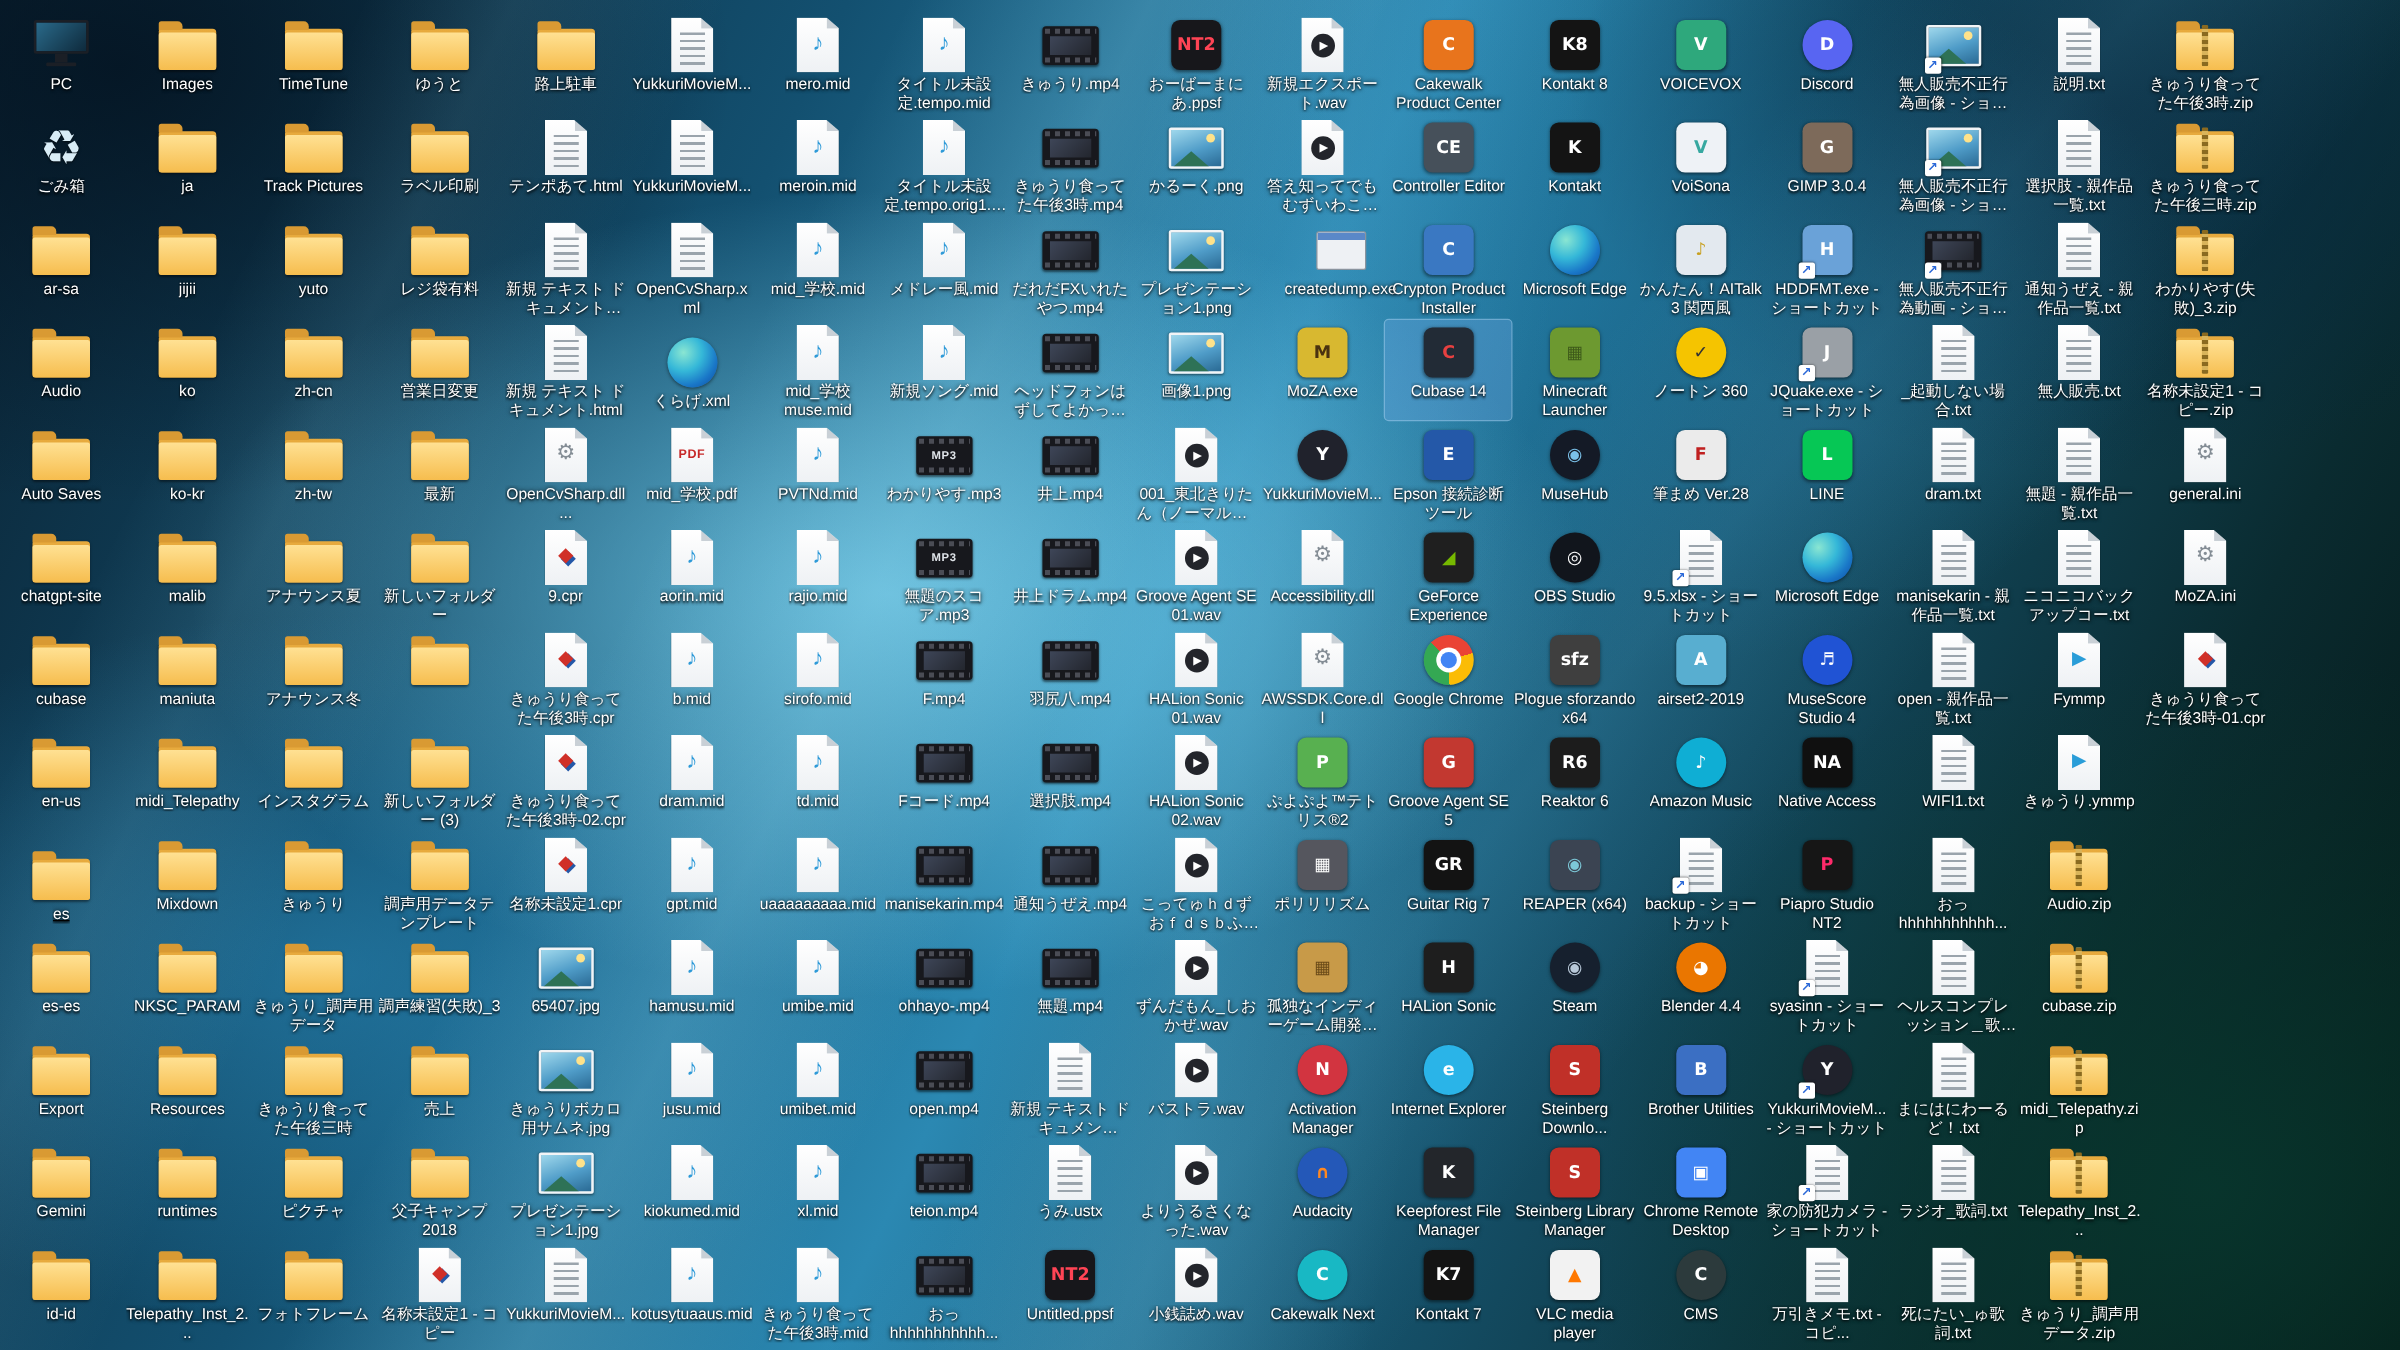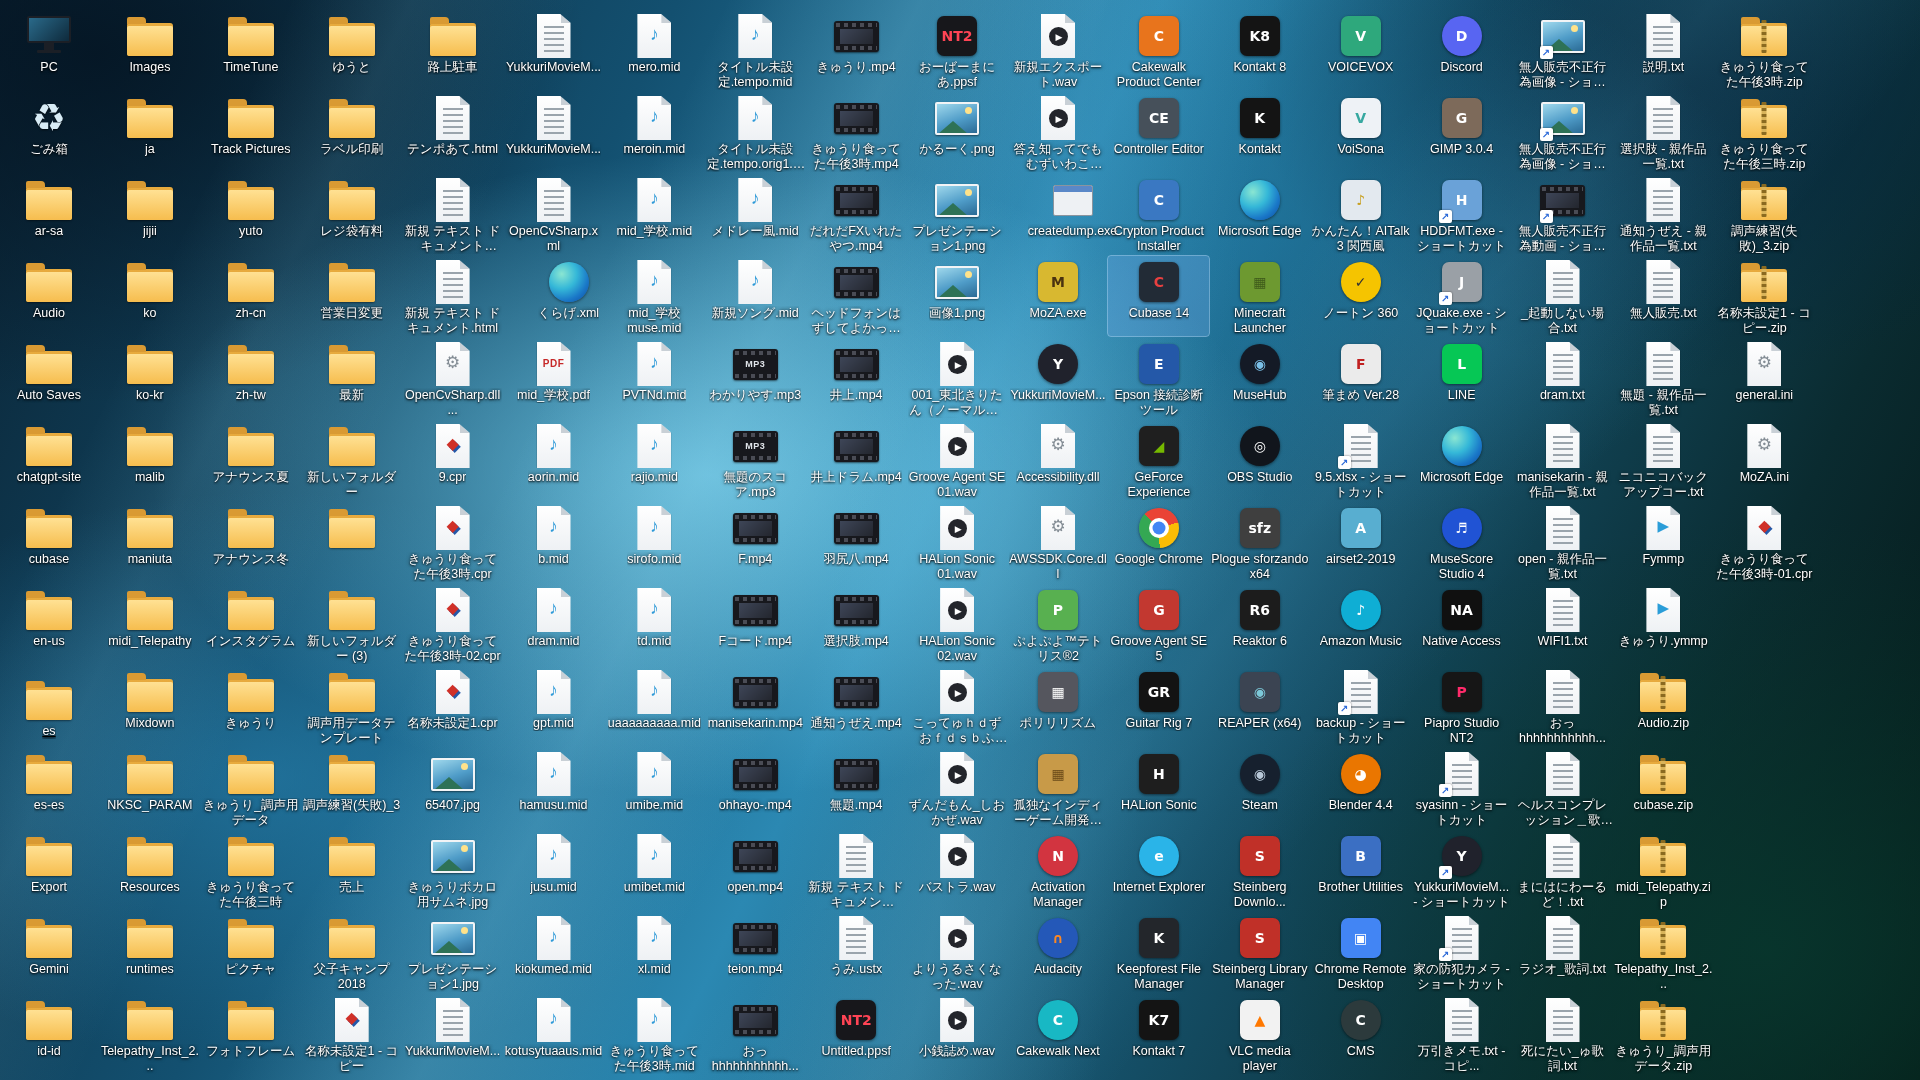--- a/index.html
+++ b/index.html
@@ -507,21 +507,21 @@
         </span>
       </div>
       <div class="lbl">通知うぜえ - 親作品一覧.txt</div>
     </div>
     <div class="cell" style="left: 1713.8px; top: 174px;">
       <div class="icw">
         <span class="folder">
           <span class="zipline"></span>
         </span>
       </div>
-      <div class="lbl">調声練習(失敗)_3.zip</div>
+      <div class="lbl">わかりやす(失敗)_3.zip</div>
     </div>
     <div class="cell" style="left: -1.5px; top: 256px;">
       <div class="icw">
         <span class="folder"></span>
       </div>
       <div class="lbl">Audio</div>
     </div>
     <div class="cell" style="left: 99.4px; top: 256px;">
       <div class="icw">
         <span class="folder"></span>
@@ -541,21 +541,21 @@
       <div class="lbl">営業日変更</div>
     </div>
     <div class="cell" style="left: 402.1px; top: 256px;">
       <div class="icw">
         <span class="page">
           <span class="plines"></span>
         </span>
       </div>
       <div class="lbl">新規 テキスト ドキュメント.html</div>
     </div>
-    <div class="cell" style="left: 518px; top: 256px;">
+    <div class="cell" style="left: 503px; top: 256px; justify-content: center;">
       <div class="icw">
         <span class="edge"></span>
       </div>
       <div class="lbl">くらげ.xml</div>
     </div>
     <div class="cell" style="left: 603.9px; top: 256px;">
       <div class="icw">
         <span class="page">
           <span class="pg mid">♪</span>
         </span>

